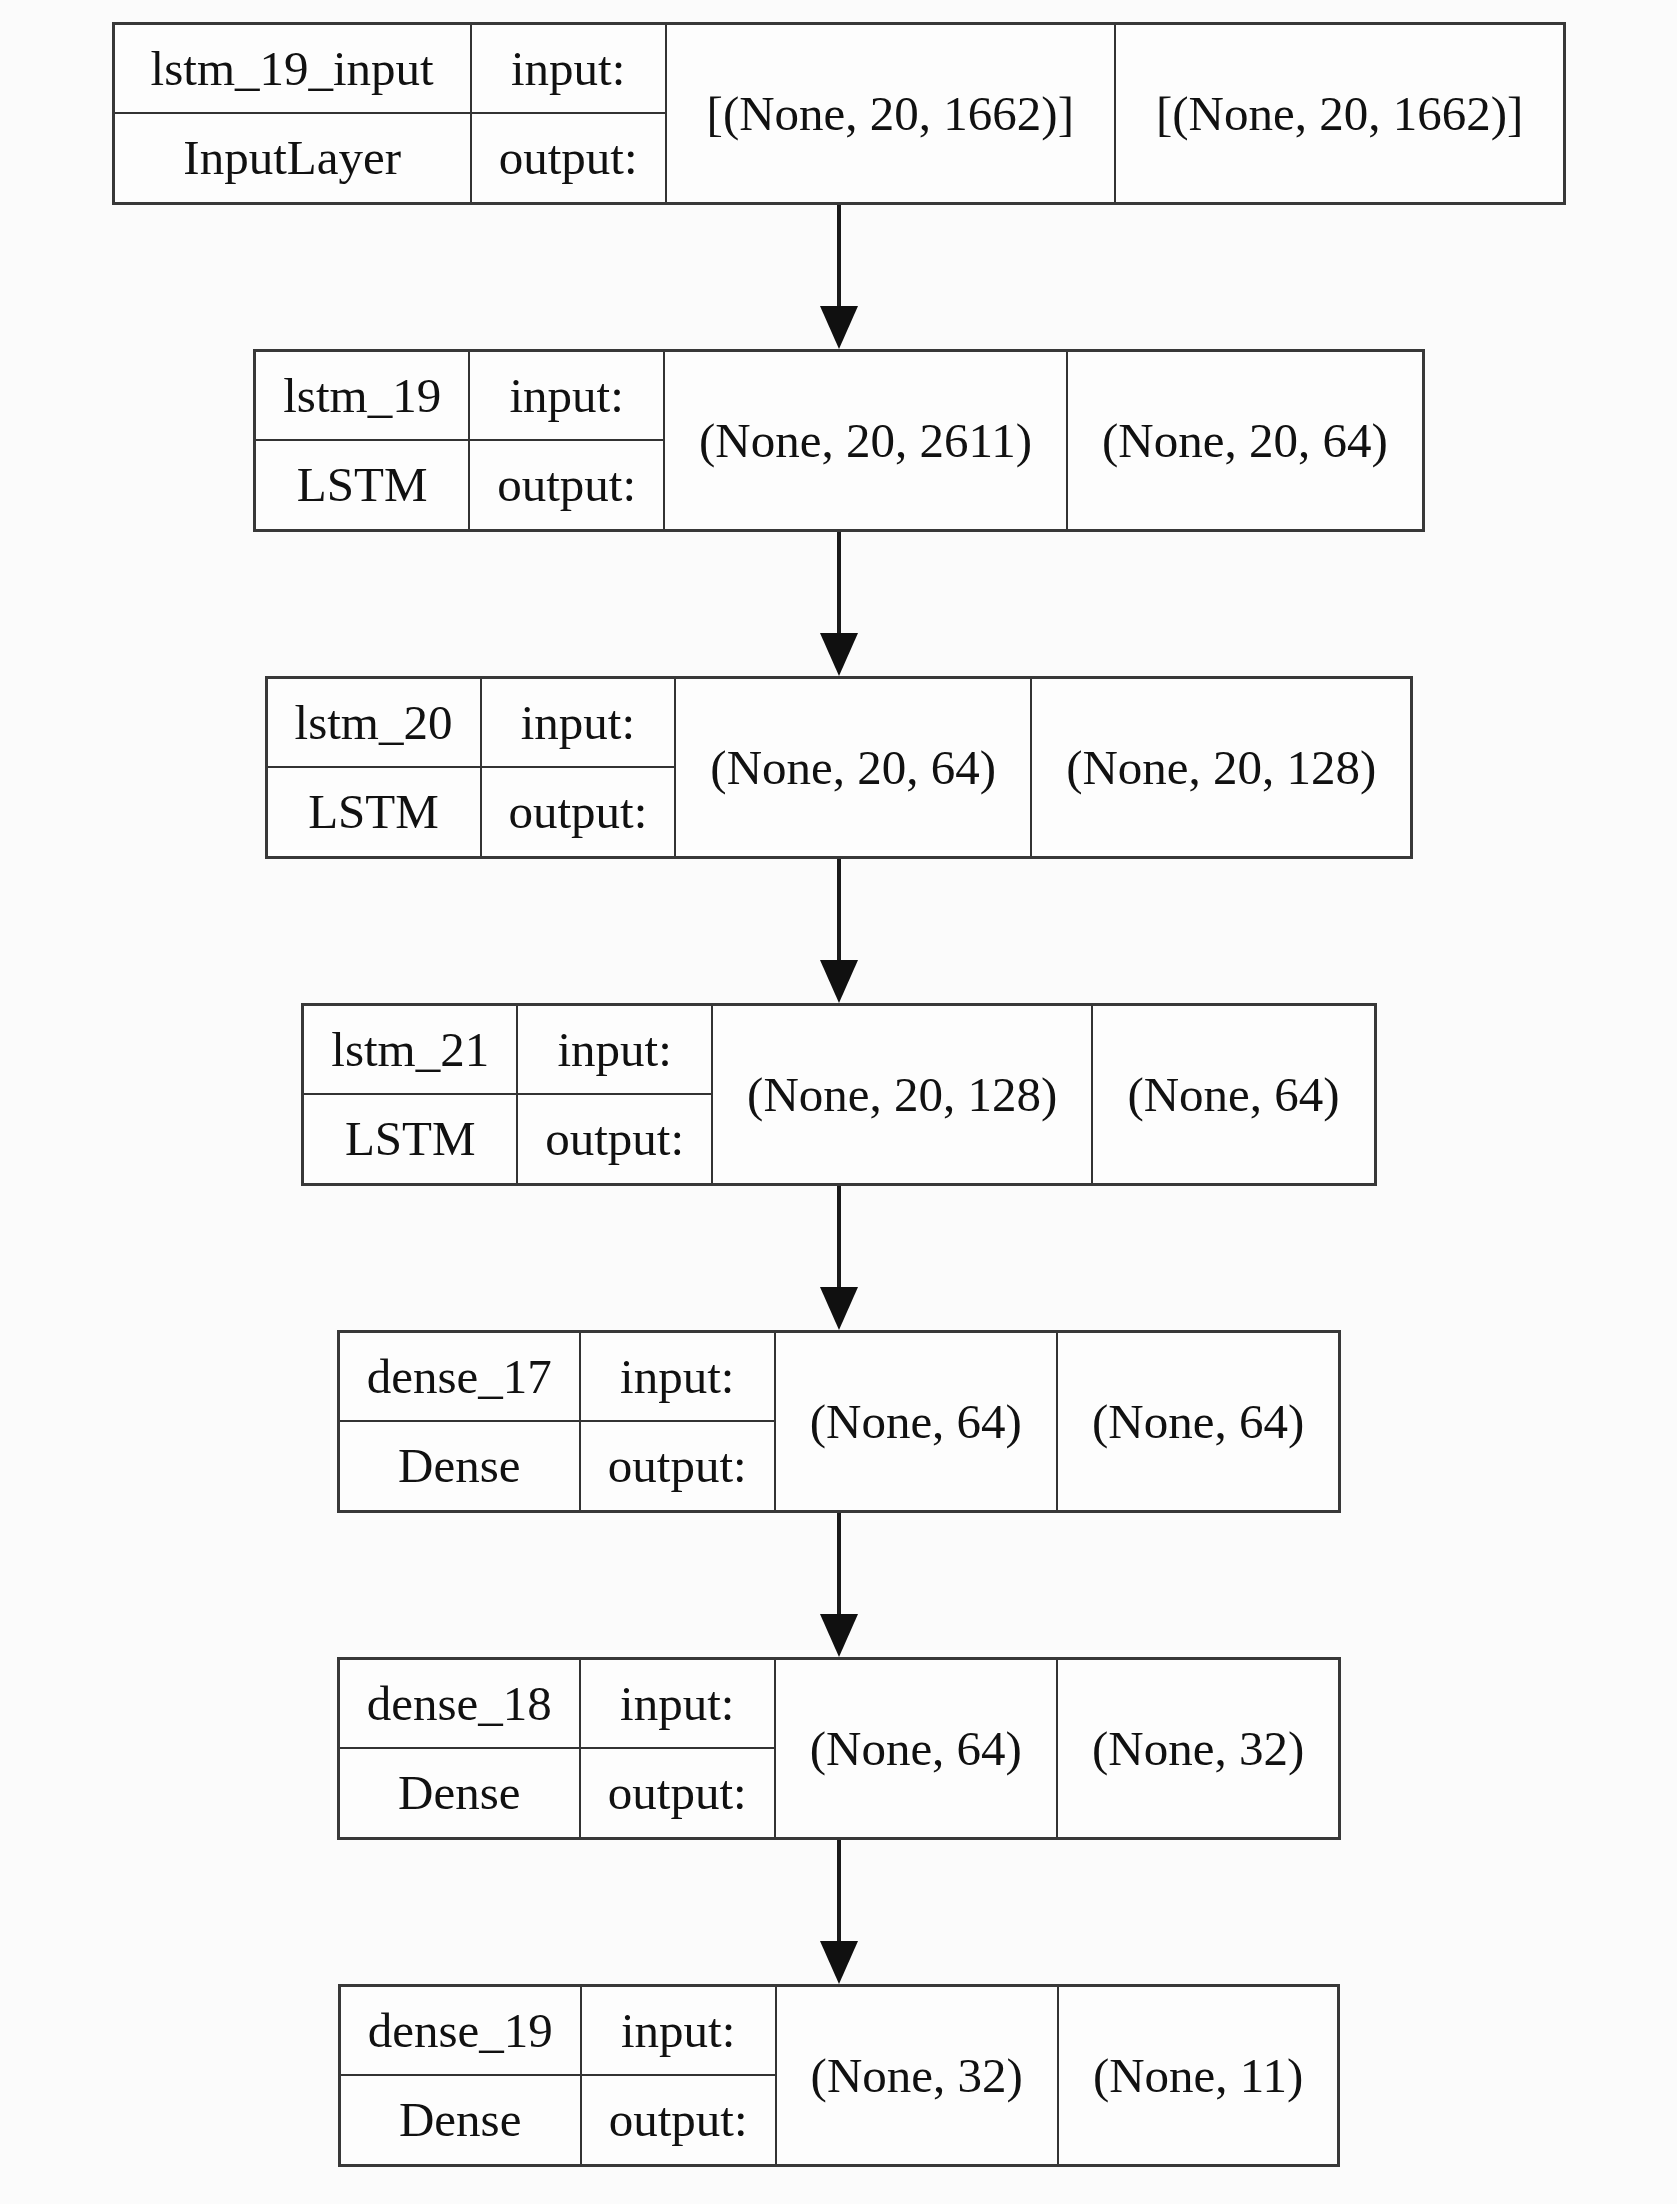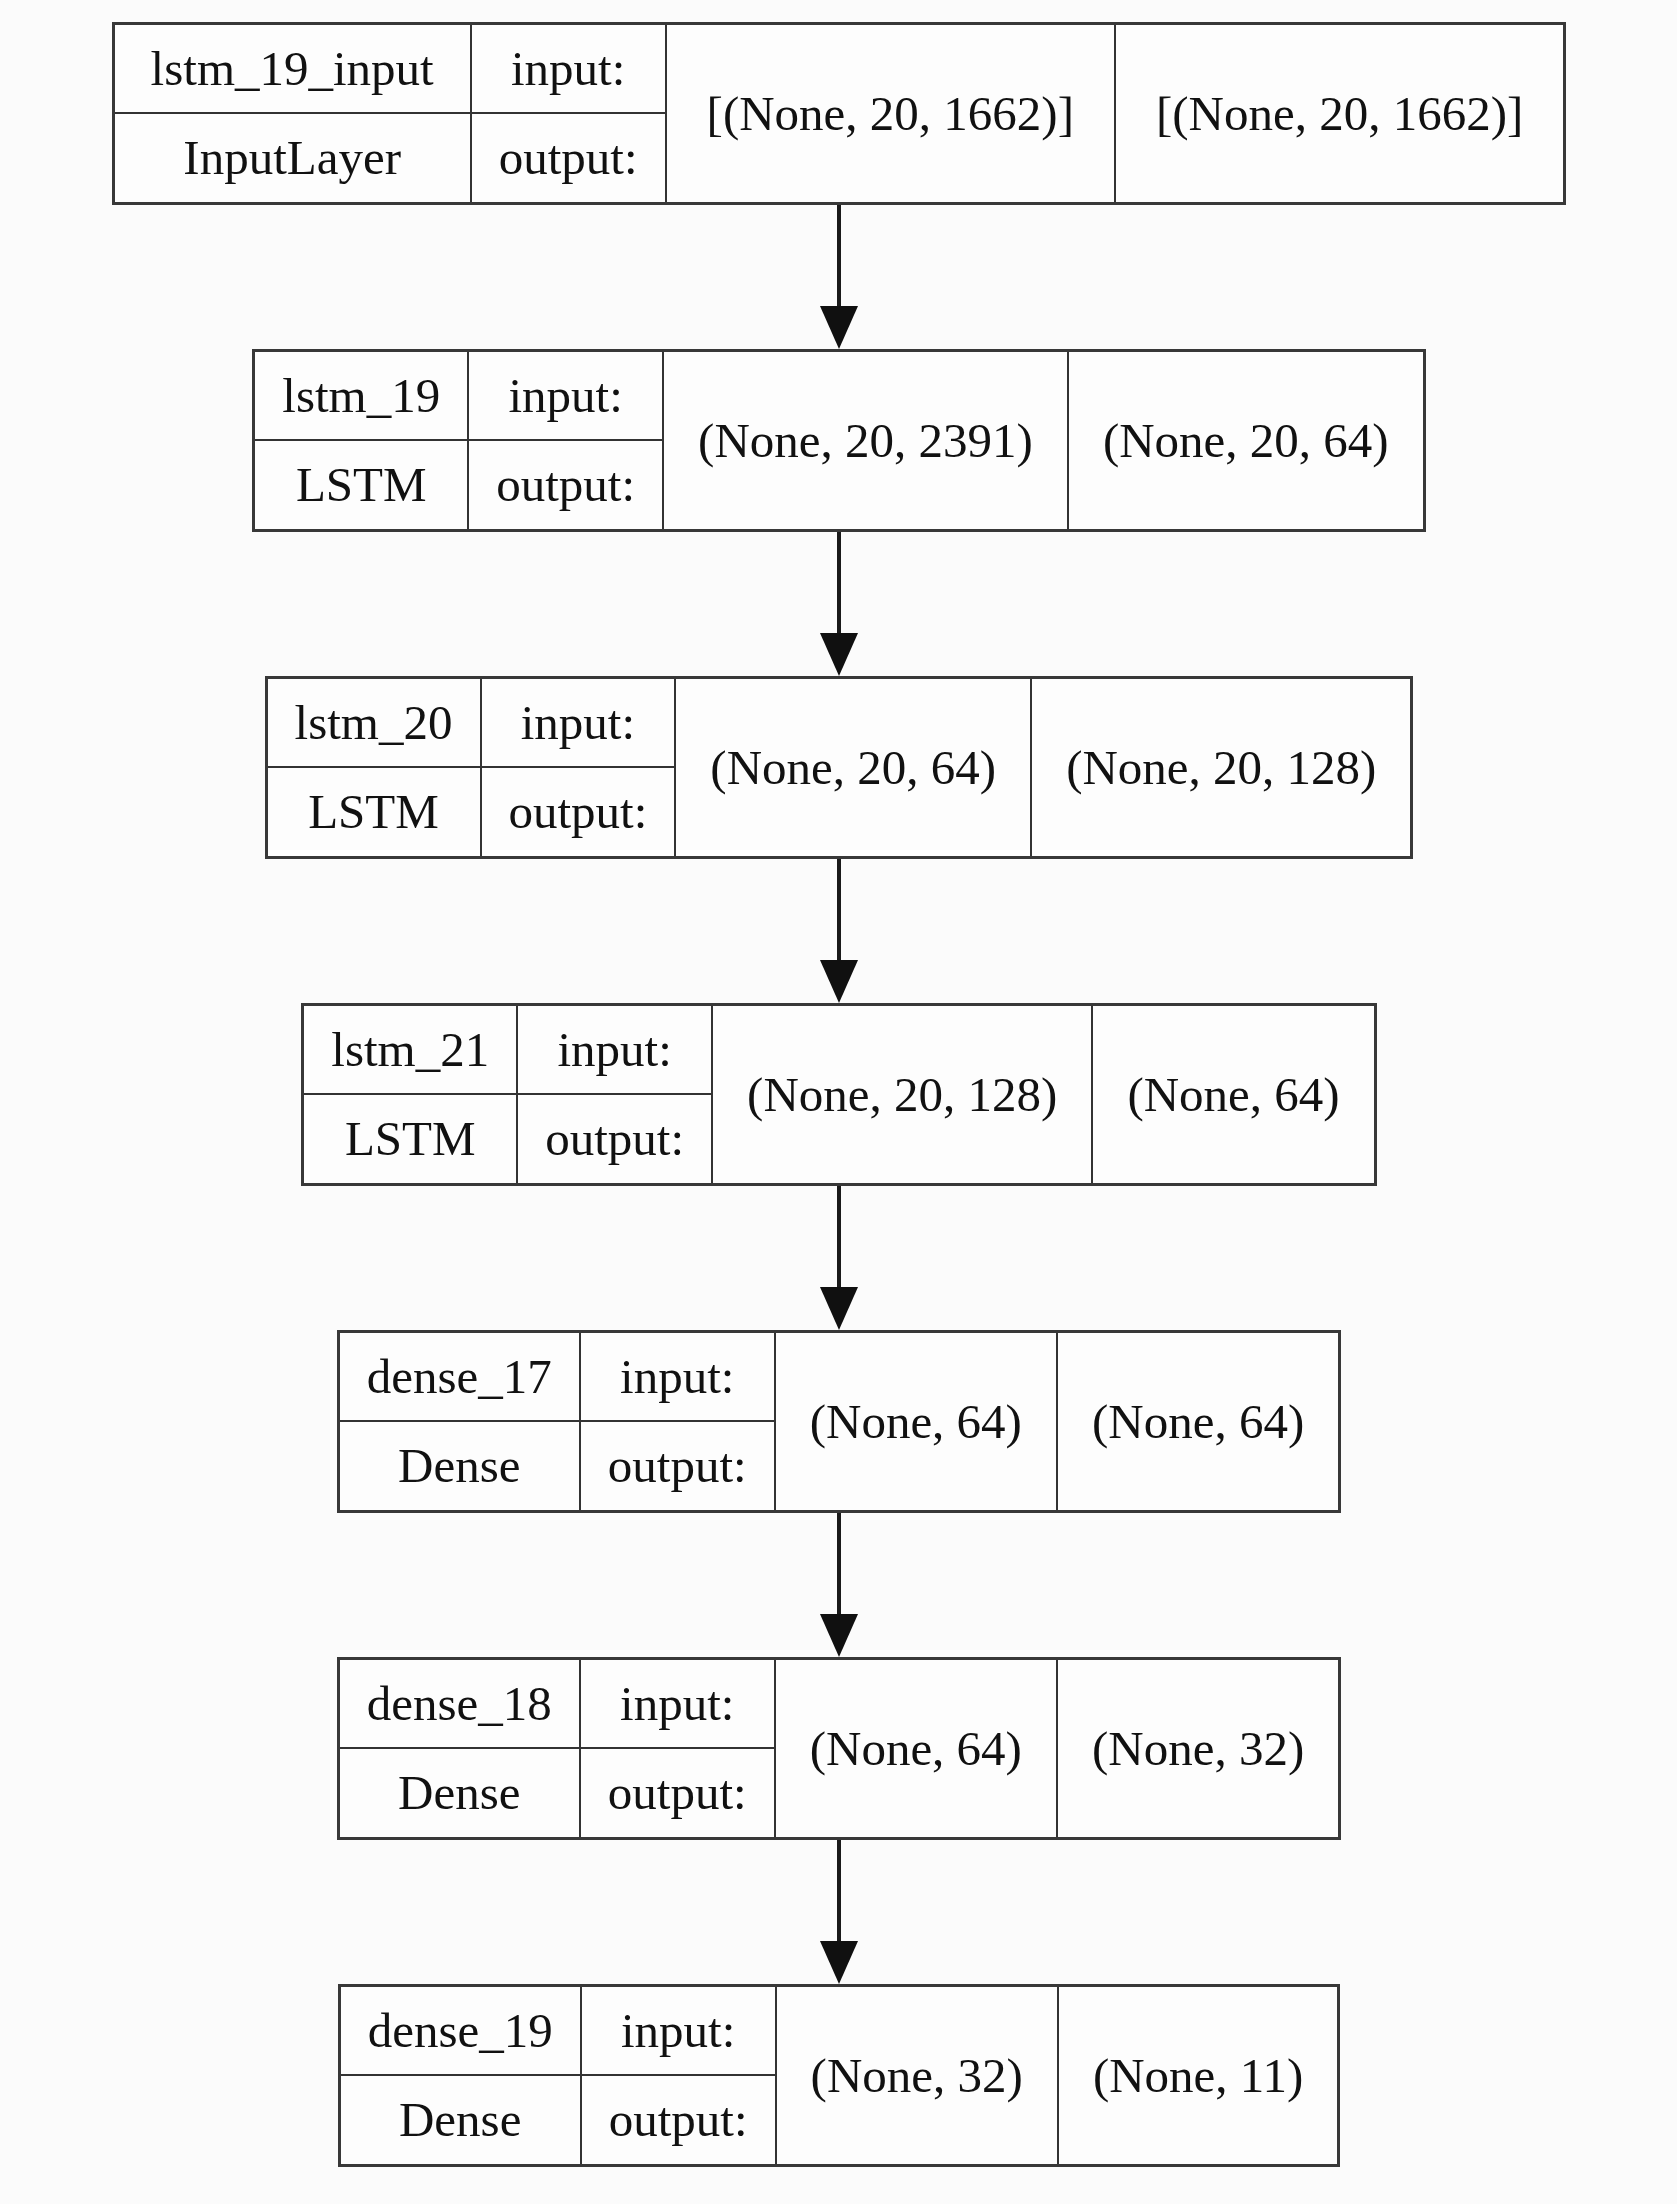--- a/index.html
+++ b/index.html
@@ -91,21 +91,21 @@
   <div class="arrow">
     <div class="arrow-line"></div>
     <div class="arrow-head"></div>
   </div>
 
   <table class="node">
     <tbody>
         <tr>
       <td class="name">lstm_19</td>
       <td class="io">input:</td>
-      <td class="shape" rowspan="2">(None, 20, 2391)</td>
+      <td class="shape" rowspan="2">(None, 20, 2611)</td>
       <td class="shape" rowspan="2">(None, 20, 64)</td>
     </tr>
     <tr>
       <td class="type">LSTM</td>
       <td class="io">output:</td>
     </tr>
   </tbody>
     </table>
 
   <div class="arrow">

